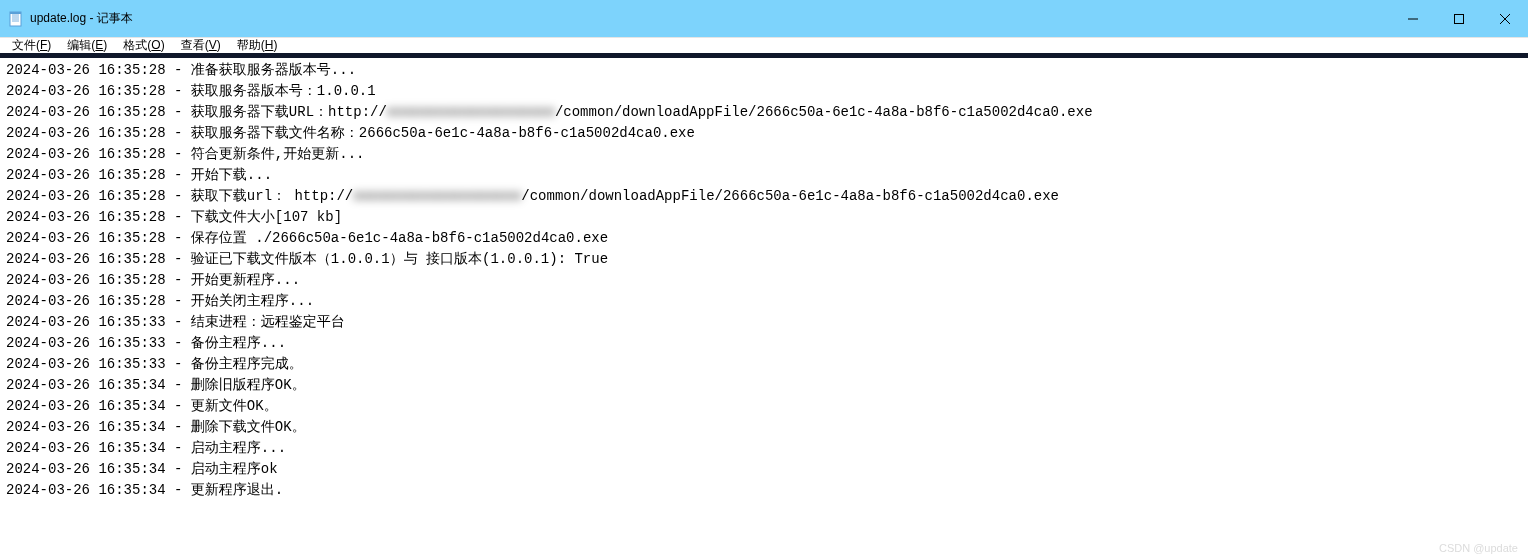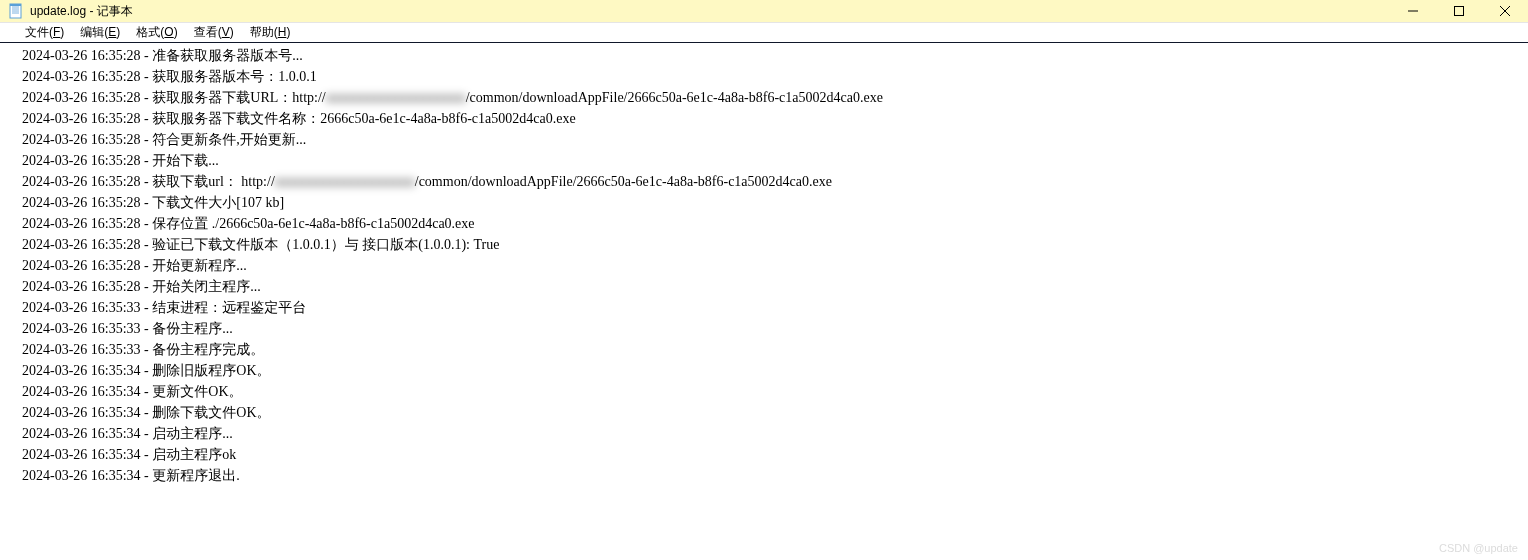--- a/index.html
+++ b/index.html
@@ -10,22 +10,22 @@
     body {
       font-family: "Microsoft YaHei", "Segoe UI", Tahoma, sans-serif;
       font-size: 12px;
       background: #ffffff;
       width: 1528px;
       height: 560px;
       overflow: hidden;
       position: relative;
     }
     .titlebar {
-      height: 23px;
-      background: #fef9c3;
+      height: 38px;
+      background: #7dd3fc;
       border-bottom: 1px solid #e5e5e5;
       display: flex;
       align-items: center;
       justify-content: space-between;
       padding-left: 8px;
     }
     .titlebar-left {
       display: flex;
       align-items: center;
       gap: 6px;
@@ -53,36 +53,36 @@
       font-family: "Segoe MDL2 Assets", sans-serif;
     }
     .win-btn svg {
       width: 10px;
       height: 10px;
     }
     .menubar {
       height: 20px;
       display: flex;
       align-items: center;
-      padding-left: 18px;
+      padding-left: 5px;
       gap: 2px;
-      border-bottom: 1px solid #0f172a;
+      border-bottom: 5px solid #0f172a;
       font-size: 12px;
     }
     .menu-item {
       padding: 1px 7px;
       cursor: default;
       color: #000;
     }
     .menu-item u {
       text-decoration: underline;
     }
     .content {
-      padding: 2px 22px;
-      font-family: Liberation Serif, serif;
+      padding: 2px 6px;
+      font-family: Liberation Mono, monospace;
       font-size: 14px;
       line-height: 21px;
       color: #000;
       white-space: pre;
       overflow: hidden;
     }
     .log-line {
       display: block;
       position: relative;
     }

